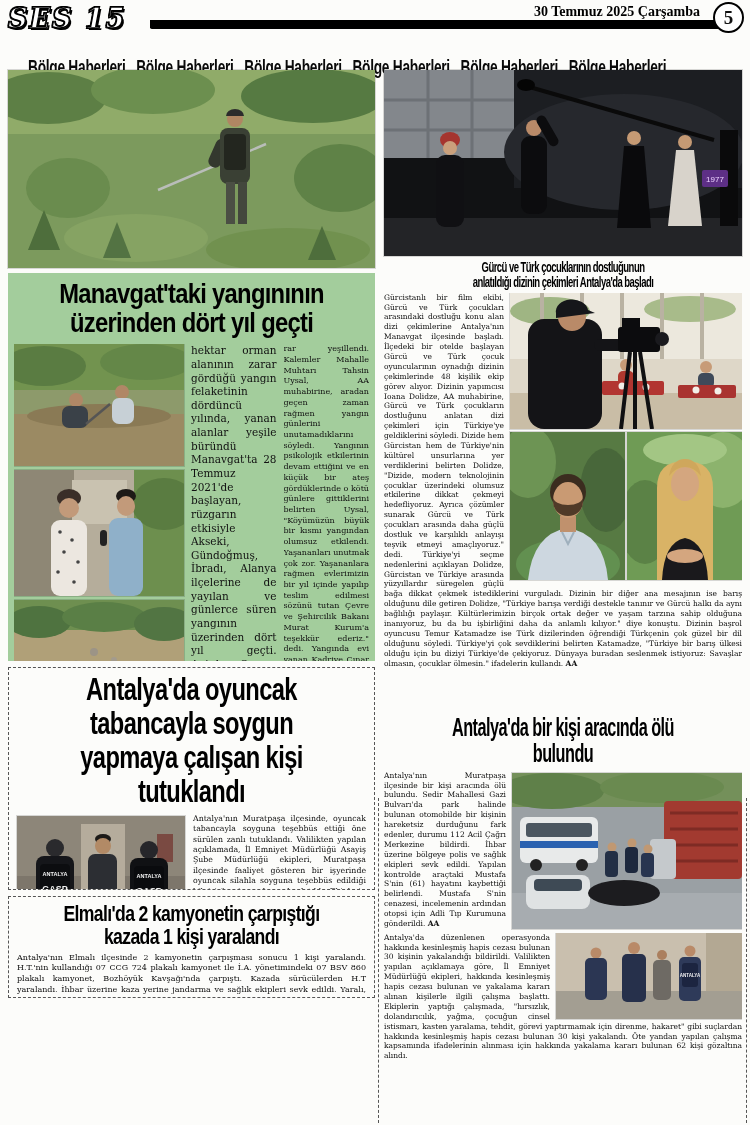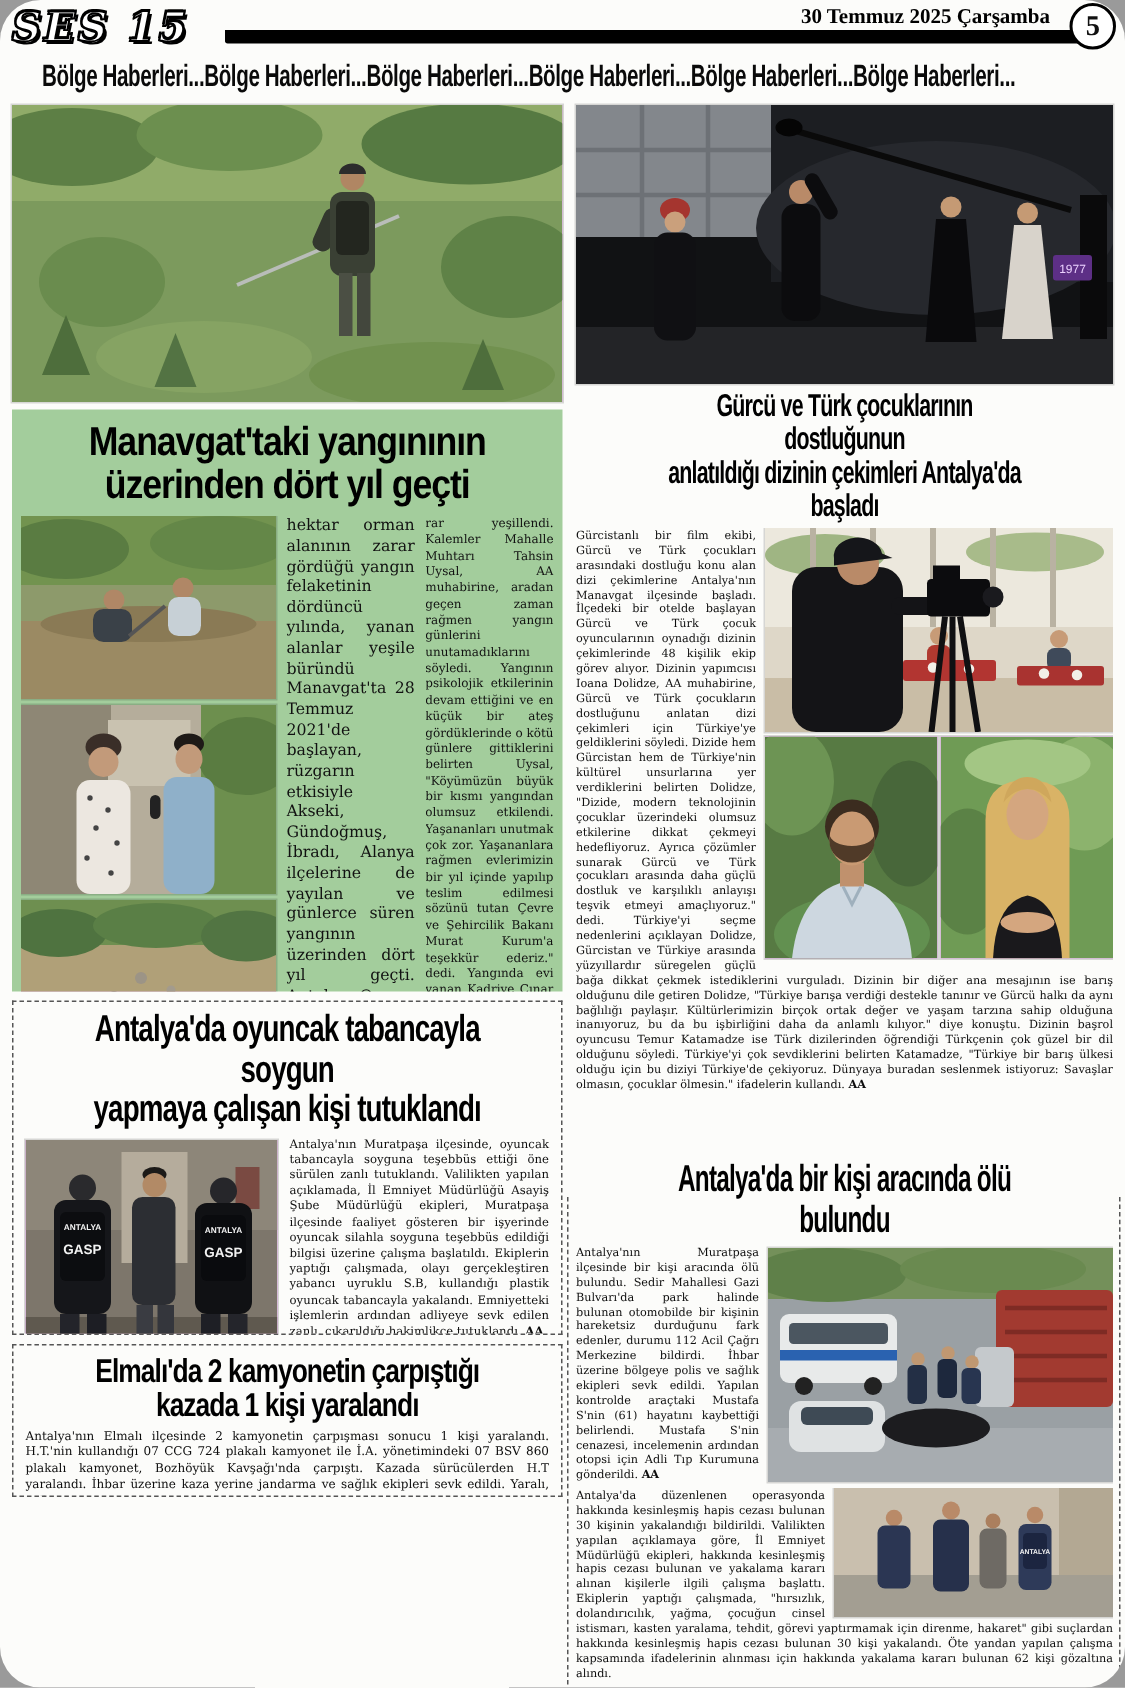--- a/index.html
+++ b/index.html
@@ -1,41 +1,40 @@
 <!DOCTYPE html>
 <html><head>
 <meta charset="utf-8">
 <style>
   * { margin:0; padding:0; box-sizing:border-box; }
   html,body { background:#9a9a9a; }
   .page {
     position:relative; width:750px; height:1125px; margin:0 auto;
     background:#fcfcfa; overflow:hidden; color:#111;
     font-family:"DejaVu Serif", serif;
-    border-radius:27px;
   }
   
   .header { position:absolute; top:2px; left:8px; right:6px; height:36px; }
   .logo {
     position:absolute; left:0; top:1px;
     font-family:"DejaVu Serif", serif; font-style:italic; font-weight:bold;
     font-size:27px; letter-spacing:2px; color:#fff;
     -webkit-text-stroke:1.3px #000;
     text-shadow:2px 2px 0 #000, -1px -1px 0 #000, 1px -1px 0 #000, -1px 1px 0 #000;
   }
   .hbar { position:absolute; left:142px; right:14px; top:18px; height:9px; background:#000; border-radius:0 0 10px 2px; }
   .hdate { position:absolute; right:44px; top:2px; font-family:"Liberation Serif", serif; font-weight:bold; font-size:14px; color:#000; }
   .pagenum {
     position:absolute; right:0; top:0; width:31px; height:31px; background:#fff;
     border:2.5px solid #000; border-radius:50%;
     display:flex; align-items:center; justify-content:center;
     font-family:"Liberation Serif", serif; font-weight:bold; font-size:19px;
   }
   
-  .ticker { position:absolute; top:39px; left:2px; width:746px; height:27px; overflow:hidden;padding-left:26px; }
+  .ticker { position:absolute; top:55px; left:2px; width:746px; height:27px; overflow:hidden;padding-left:26px; }
   .ticker span {
     display:inline-block; white-space:nowrap; transform:scaleX(0.67); transform-origin:left center;
     font-family:"Liberation Sans", sans-serif; font-weight:bold; font-size:20.5px;
     letter-spacing:-0.4px; color:#0a0a0a;
   }
   
   .col-left  { position:absolute; left:8px;   top:70px; width:367px; }
   .col-right { position:absolute; left:384px; top:70px; width:358px; }
   .vdash { position:absolute; border-left:1.6px dashed #555; }
   .vdash.mid { left:378px; top:798px; bottom:2px; }
@@ -52,34 +51,34 @@
   .h-manavgat { font-size:27px; margin:2px 0 7px; }
   .h-manavgat .hl { transform:scaleX(0.88); }
   .green-row { display:flex; gap:7px; height:428px; overflow:hidden; }
   .gphotos { flex:0 0 170px; display:flex; flex-direction:column; gap:4px; }
   .gp1 { height:122px; } .gp2 { height:126px; } .gp3 { height:92px; }
   .gcaption { font-size:9.5px; line-height:1.3; margin-top:3px; color:#0d0d0d; }
   .gcol1 { flex:1; font-size:10.5px; line-height:1.3;  text-align:justify; overflow:hidden; }
   .gcol2 { flex:1; font-size:8px;    line-height:1.34; text-align:justify; overflow:hidden; }
   .dashedbox { border:1.6px dashed #555; padding:5px 8px; overflow:hidden; }
   .box-soygun { height:223px; margin-bottom:6px; }
-  .h-soygun { font-size:25px; margin-bottom:5px; }
+  .h-soygun { font-size:32px; margin-bottom:5px; }
   .h-soygun .hl { transform:scaleX(0.74); }
   .soygun-photo { float:left; width:168px; height:155px; margin:2px 8px 2px 0; }
   .box-elmali { height:102px; }
   .h-elmali { font-size:22px; margin-bottom:4px; }
   .h-elmali .hl { transform:scaleX(0.80); }
   
   .body-text { font-size:8px; line-height:1.33; text-align:justify; color:#0d0d0d; }
   .body-text.fs78 { font-size:7.8px; line-height:1.34; }
   .body-text.fs75 { font-size:7.5px; line-height:1.32; }
   .aa { font-weight:bold; }
   
   .photo-film { height:186px; margin-bottom:4px; }
-  .h-dizi { font-size:21px; margin-bottom:3px; }
+  .h-dizi { font-size:14px; margin-bottom:3px; }
   .h-dizi .hl { transform:scaleX(0.68); }
   .body-dizi { height:414px; overflow:hidden; }
   .dizi-photos { float:right; width:232px; margin:0 0 4px 6px; }
   .dizi-photo-top { height:136px; margin-bottom:3px; }
   .dizi-portraits { display:flex; gap:2px; height:148px; }
   .portrait { flex:1; }
   .h-olu { font-size:25px; margin:7px 0 4px; }
   .h-olu .hl { transform:scaleX(0.65); }
   .body-olu { height:162px; overflow:hidden; }
   .olu-photo { float:right; width:230px; height:156px; margin:2px 0 2px 6px; }

